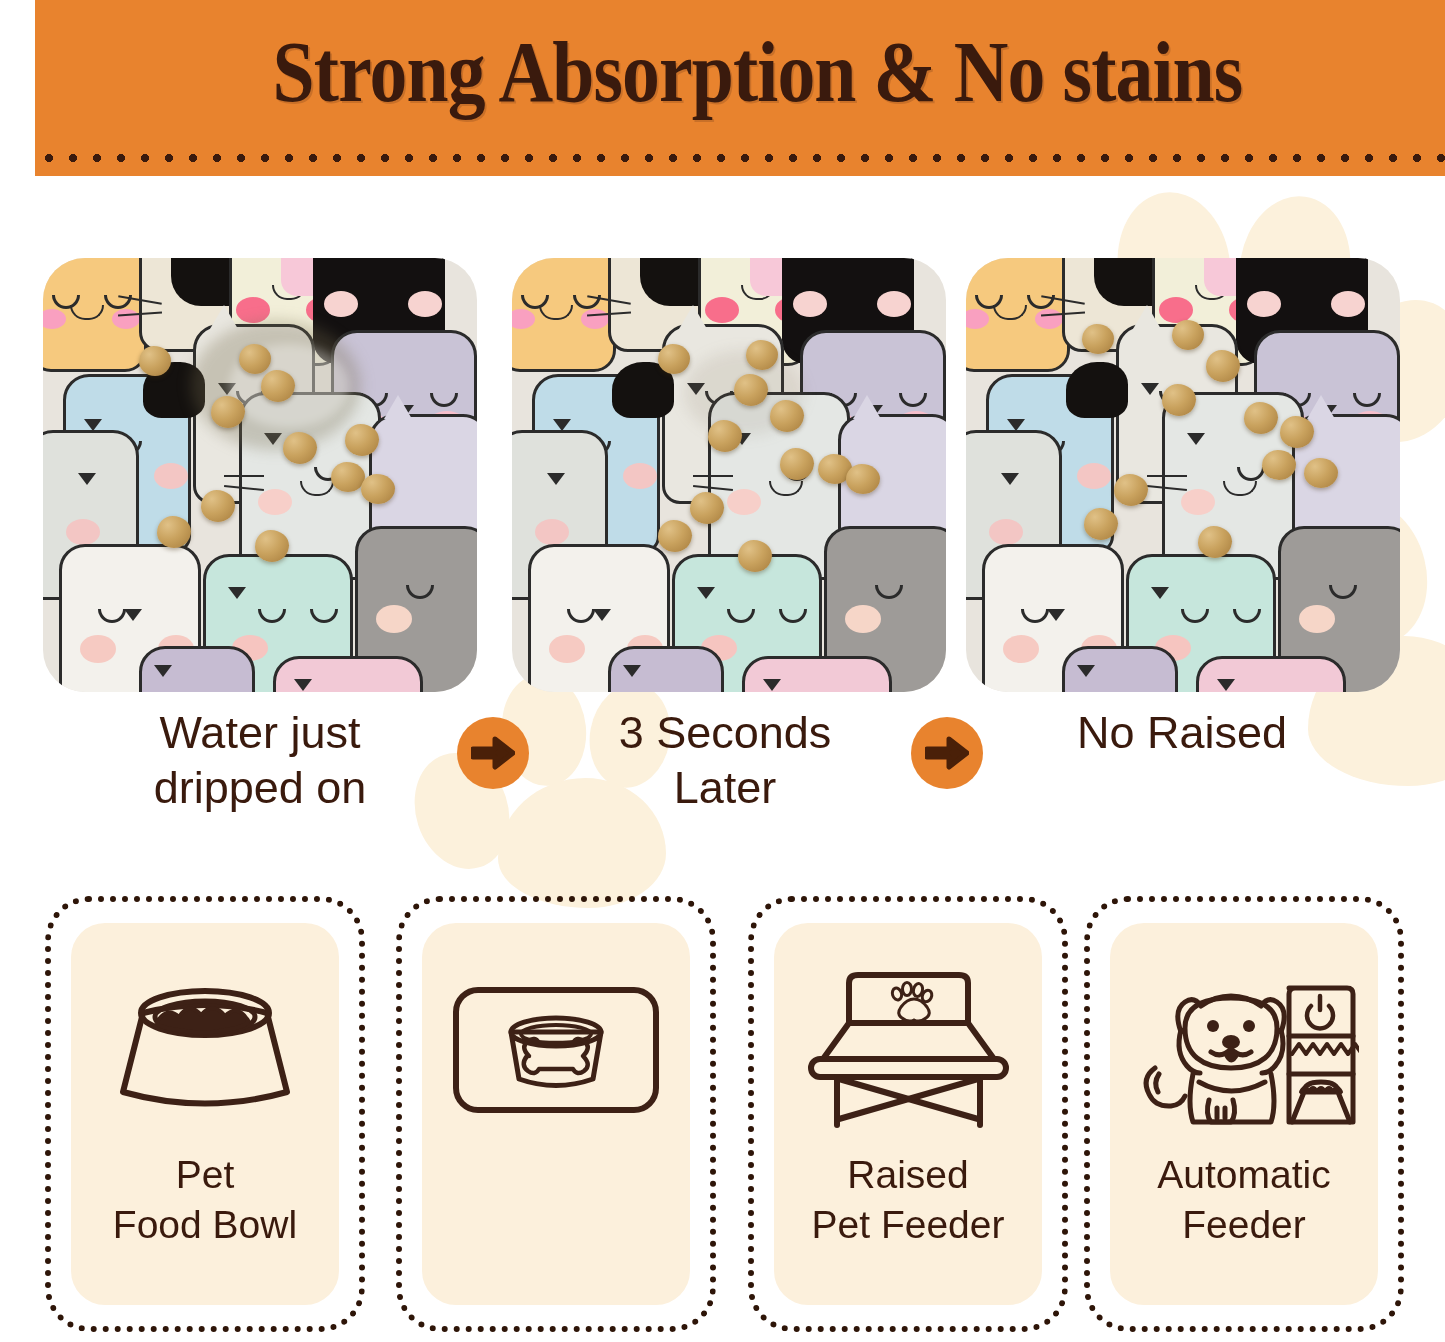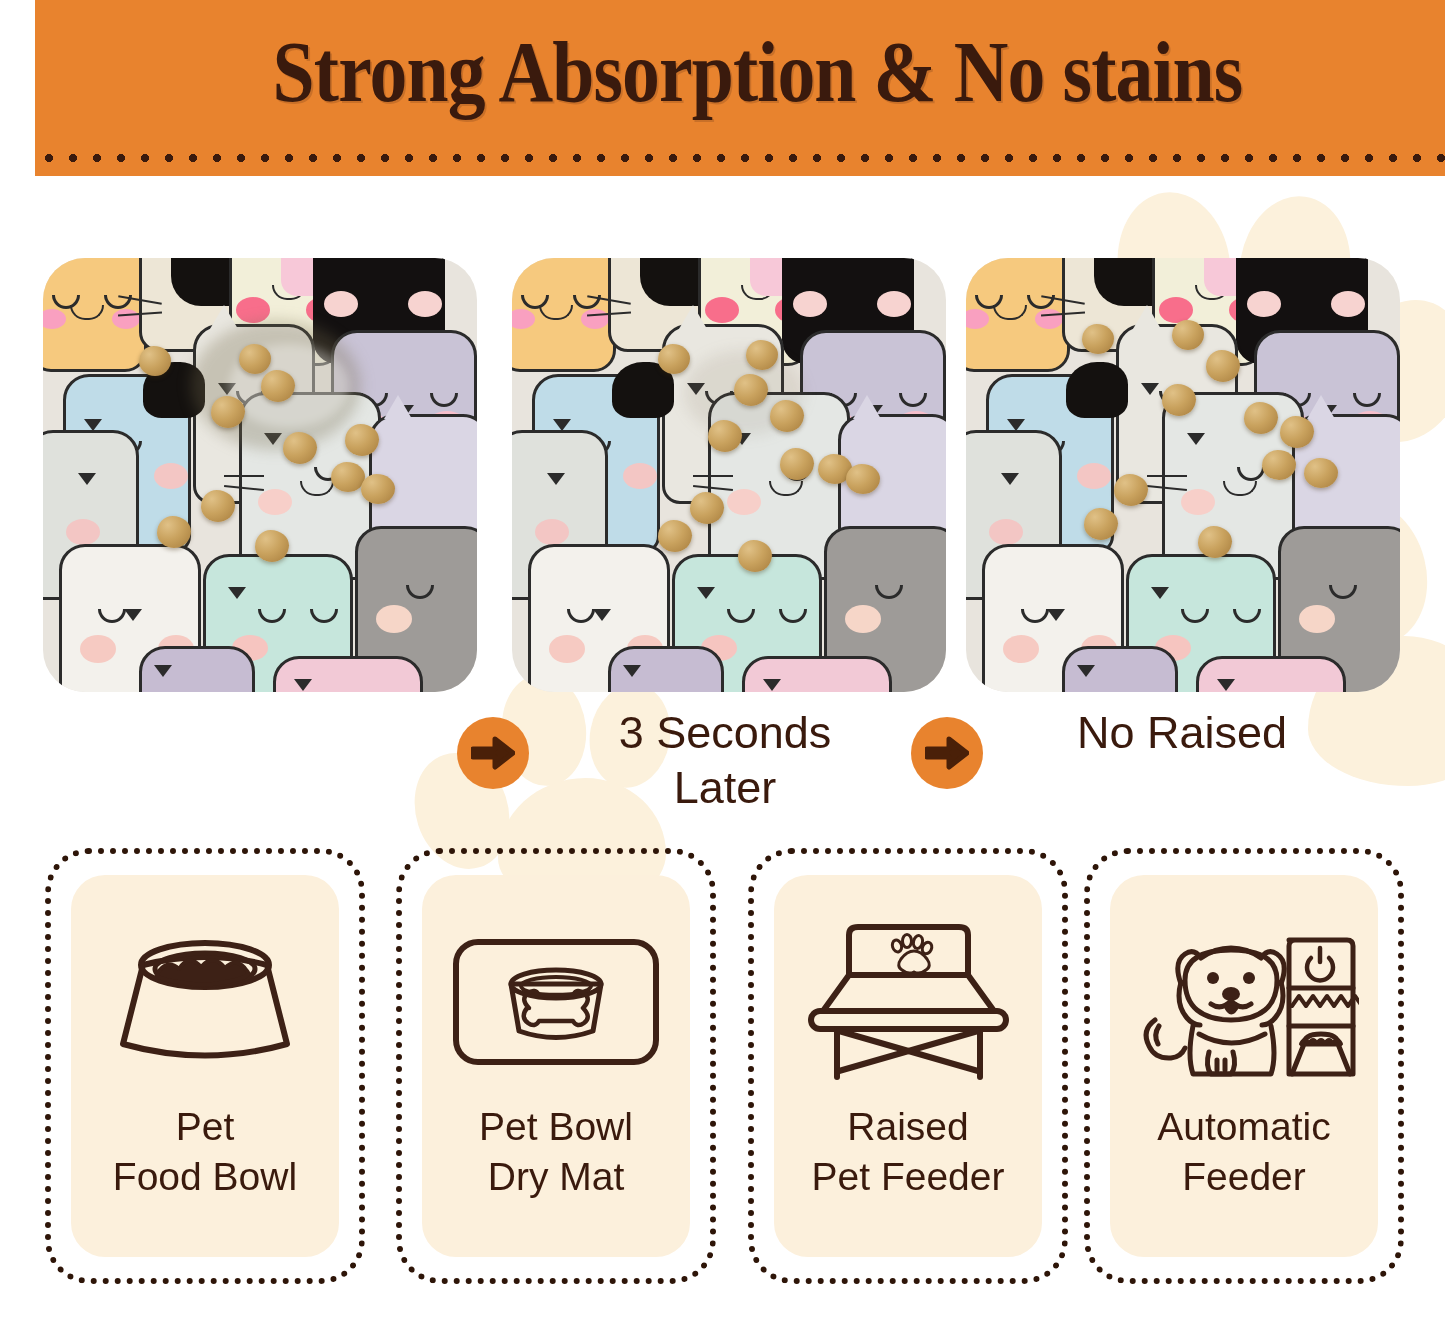--- a/index.html
+++ b/index.html
@@ -193,21 +193,21 @@
     color: #3A1A0D;
   }
   .cap-1 { left: 40px; }
   .cap-2 { left: 505px; }
   .cap-3 { left: 962px; }
 
   
   .cards-row {
     position: absolute;
     left: 0;
-    top: 848px;
+    top: 896px;
     width: 1445px;
     height: 440px;
   }
   .feature-card {
     position: absolute;
     top: 0;
     width: 320px;
     height: 436px;
     box-sizing: border-box;
     border: 6px dotted #2E1508;
@@ -586,20 +586,22 @@
     </svg>
   </div>
   <div class="arrow-badge arrow-2">
     <svg width="44" height="38" viewBox="0 0 44 38" aria-hidden="true">
       <path d="M2 15 H24 V5 L42 19 L24 33 V23 H2 Z" fill="#4A2008" stroke="#4A2008" stroke-width="5" stroke-linejoin="round"></path>
     </svg>
   </div>
 </div>
 
 <div class="captions-row">
+  <div class="caption cap-1" style="white-space:pre-line;">Water just
+dripped on</div>
   <div class="caption cap-2" style="white-space:pre-line;">3 Seconds
 Later</div>
   <div class="caption cap-3" style="white-space:pre-line;">No Raised</div>
 </div>
 
 <div class="cards-row">
 
   <div class="feature-card card-1">
     <div class="card-inner">
       <div class="card-icon">
@@ -629,22 +631,20 @@
 
           <path d="M60 48 L68 95 Q105 108 142 95 L150 48 Z" fill="none" stroke="#3D2116" stroke-width="5" stroke-linejoin="round"></path>
 
           <ellipse cx="105" cy="48" rx="45" ry="14" fill="none" stroke="#3D2116" stroke-width="5"></ellipse>
           <ellipse cx="105" cy="50" rx="35" ry="9" fill="none" stroke="#3D2116" stroke-width="4"></ellipse>
 
           <path d="M78 72 q-9 -9 -1 -15 q7 -5 11 2 h34 q4 -7 11 -2 q8 6 -1 15
                    q9 9 1 15 q-7 5 -11 -2 h-34 q-4 7 -11 2 q-8 -6 -1 -15 Z" fill="none" stroke="#3D2116" stroke-width="4.5" stroke-linejoin="round"></path>
         </svg>
       </div>
-      <div class="card-label">Pet Bowl
-Dry Mat</div>
     </div>
   </div>
 
   <div class="feature-card card-4">
     <div class="card-inner">
       <div class="card-icon">
         <svg width="230" height="160" viewBox="0 0 230 160" aria-hidden="true">
           <g fill="none" stroke="#3D2116" stroke-width="5" stroke-linejoin="round" stroke-linecap="round">
 
             <path d="M26 98 q-14 10 -6 26 q6 13 22 12 q10 -1 14 -10"></path>

